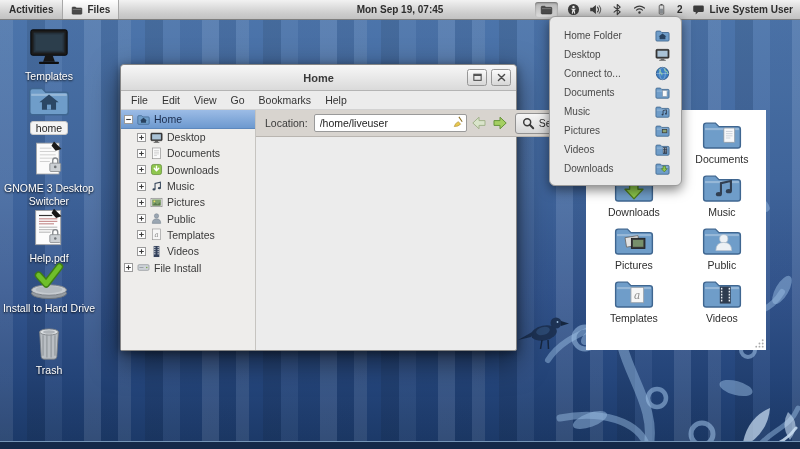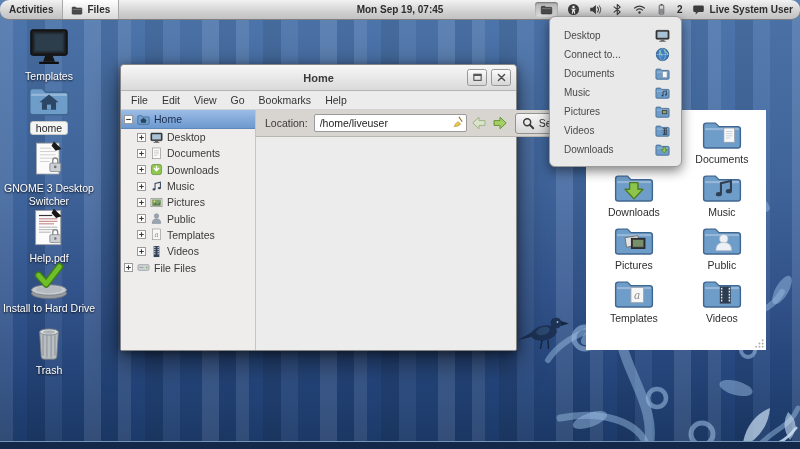--- a/index.html
+++ b/index.html
@@ -11,21 +11,21 @@
         rgba(0,0,0,.09) 27px 45px, rgba(255,255,255,.05) 45px 62px, rgba(0,0,0,.03) 62px 84px,
         rgba(255,255,255,.10) 84px 101px, rgba(0,0,0,.06) 101px 118px),
       linear-gradient(180deg,#4d76ac 0%,#41679f 40%,#33558e 65%,#24457b 85%,#1b3866 100%);}
   .decor{position:absolute;inset:0;z-index:1;pointer-events:none;}
   .bottom-strip{position:absolute;left:0;right:0;bottom:0;height:7px;background:#142949;
     border-top:1px solid rgba(150,185,220,.75);z-index:2;}
 
   
   .panel{position:absolute;top:0;left:0;right:0;height:19px;z-index:40;display:flex;align-items:center;
     background:linear-gradient(#f2f2f2,#cdcdcd 70%,#c2c2c2);border-bottom:1px solid #7e7e7e;
-    font-size:10px;font-weight:bold;color:#2d2d2d;border-radius:9px;}
+    font-size:10px;font-weight:bold;color:#2d2d2d;}
   .panel-btn{height:100%;display:flex;align-items:center;padding:0 9px;cursor:default;}
   .panel-btn.app{background:linear-gradient(#ffffff,#d9d9d9);border-left:1px solid #a8a8a8;
     border-right:1px solid #a8a8a8;gap:4px;padding:0 8px;}
   .clock{position:absolute;left:50%;transform:translateX(-50%);top:0;height:19px;display:flex;align-items:center;}
   .tray{margin-left:auto;display:flex;align-items:center;gap:9px;padding-right:7px;height:100%;}
   .tray-icons{display:flex;align-items:center;gap:9px;height:100%;}
   .tray-active{background:linear-gradient(#b3b3b3,#dcdcdc);box-shadow:inset 0 1px 2px rgba(0,0,0,.4);
     border-radius:3px;padding:1px 5px;display:flex;align-items:center;}
   .kb{font-weight:bold;}
   .user{display:flex;align-items:center;gap:5px;}
@@ -202,20 +202,29 @@
             <path d="M4.5 11 v3 l3.2 -3z" fill="#3c3c3c"></path>
           </svg>
         </span>
       <span>Live System User</span>
     </div>
   </div>
 </div>
 
 <div class="places-menu" id="places-menu">
     <div class="menu-item">
+      <span class="mlabel">Home Folder</span>
+      <span class="icon">
+        <svg width="15" height="15" viewBox="0 0 16 16">
+          <path d="M1 12.8 V4.4 q0-1.1 1.1-1.1 h3.6 l1.5 1.5 h6.7 q1.1 0 1.1 1.1 v6.9 q0 1.1-1.1 1.1 H2.1 q-1.1 0-1.1-1.1z" fill="#6f9dc9" stroke="#3f6690" stroke-width=".9"></path>
+          <path d="M8 5.8 l4.2 3.3 h-1.1 v2.8 H4.9 V9.1 H3.8z" fill="#28425f"></path>
+        </svg>
+      </span>
+    </div>
+    <div class="menu-item">
       <span class="mlabel">Desktop</span>
       <span class="icon">
         <svg width="15" height="15" viewBox="0 0 16 16">
           <rect x="1" y="2.5" width="14" height="9.5" rx="1.2" fill="#3b3b3b" stroke="#222" stroke-width=".6"></rect>
           <rect x="2.6" y="4" width="10.8" height="6.4" fill="#a9c2d6"></rect>
           <rect x="6" y="12.5" width="4" height="1.2" fill="#555"></rect>
           <rect x="4.5" y="13.7" width="7" height="1" fill="#666"></rect>
         </svg>
       </span>
     </div>
@@ -549,21 +558,21 @@
               <path d="M2.2 4.5 h4.6 M4.5 2.2 v4.6" stroke="#3a3a3a" stroke-width="1.1"></path>
             </svg>
           </span>
           <span class="icon">
             <svg width="13" height="13" viewBox="0 0 16 16">
               <rect x="1.2" y="4.5" width="13.6" height="7" rx="1.4" fill="#ced3d8" stroke="#7b8187" stroke-width=".7"></rect>
               <rect x="3" y="7.4" width="5" height="1.2" fill="#9aa0a6"></rect>
               <circle cx="12" cy="8" r=".9" fill="#74a33e"></circle>
             </svg>
           </span>
-          <span>File Files</span>
+          <span>File Install</span>
         </div>
       </div>
     <div class="mainpane">
       <div class="toolbar">
         <span class="loc-label">Location:</span>
         <span class="loc-input-wrap">
           <input class="loc-input" value="/home/liveuser" style="">
           <span class="icon loc-clear" id="broom-icon">
               <svg width="12" height="12" viewBox="0 0 16 16">
                 <path d="M9.2 1.2 l4.4 6.4" stroke="#8a6d22" stroke-width="1.4"></path>

